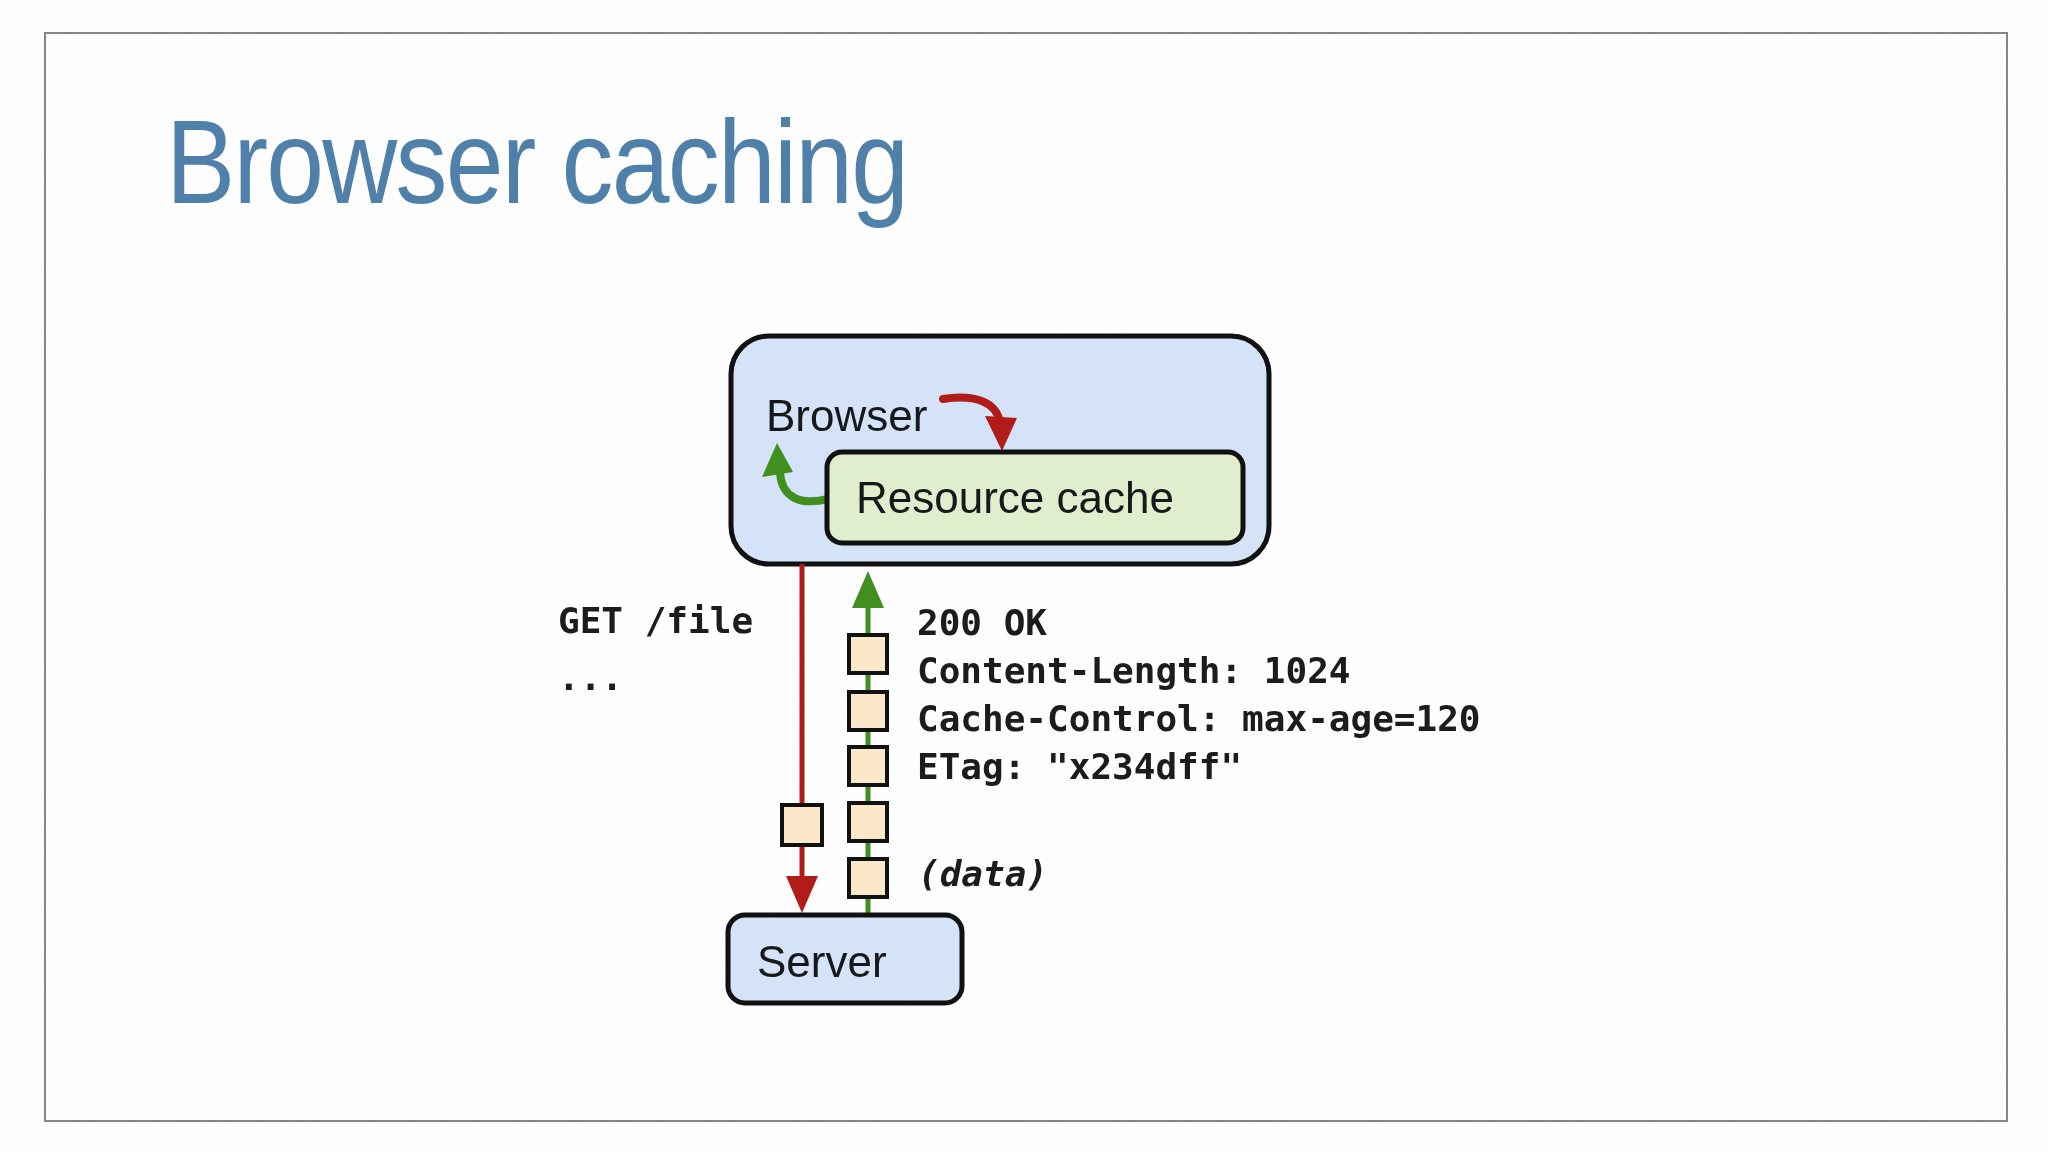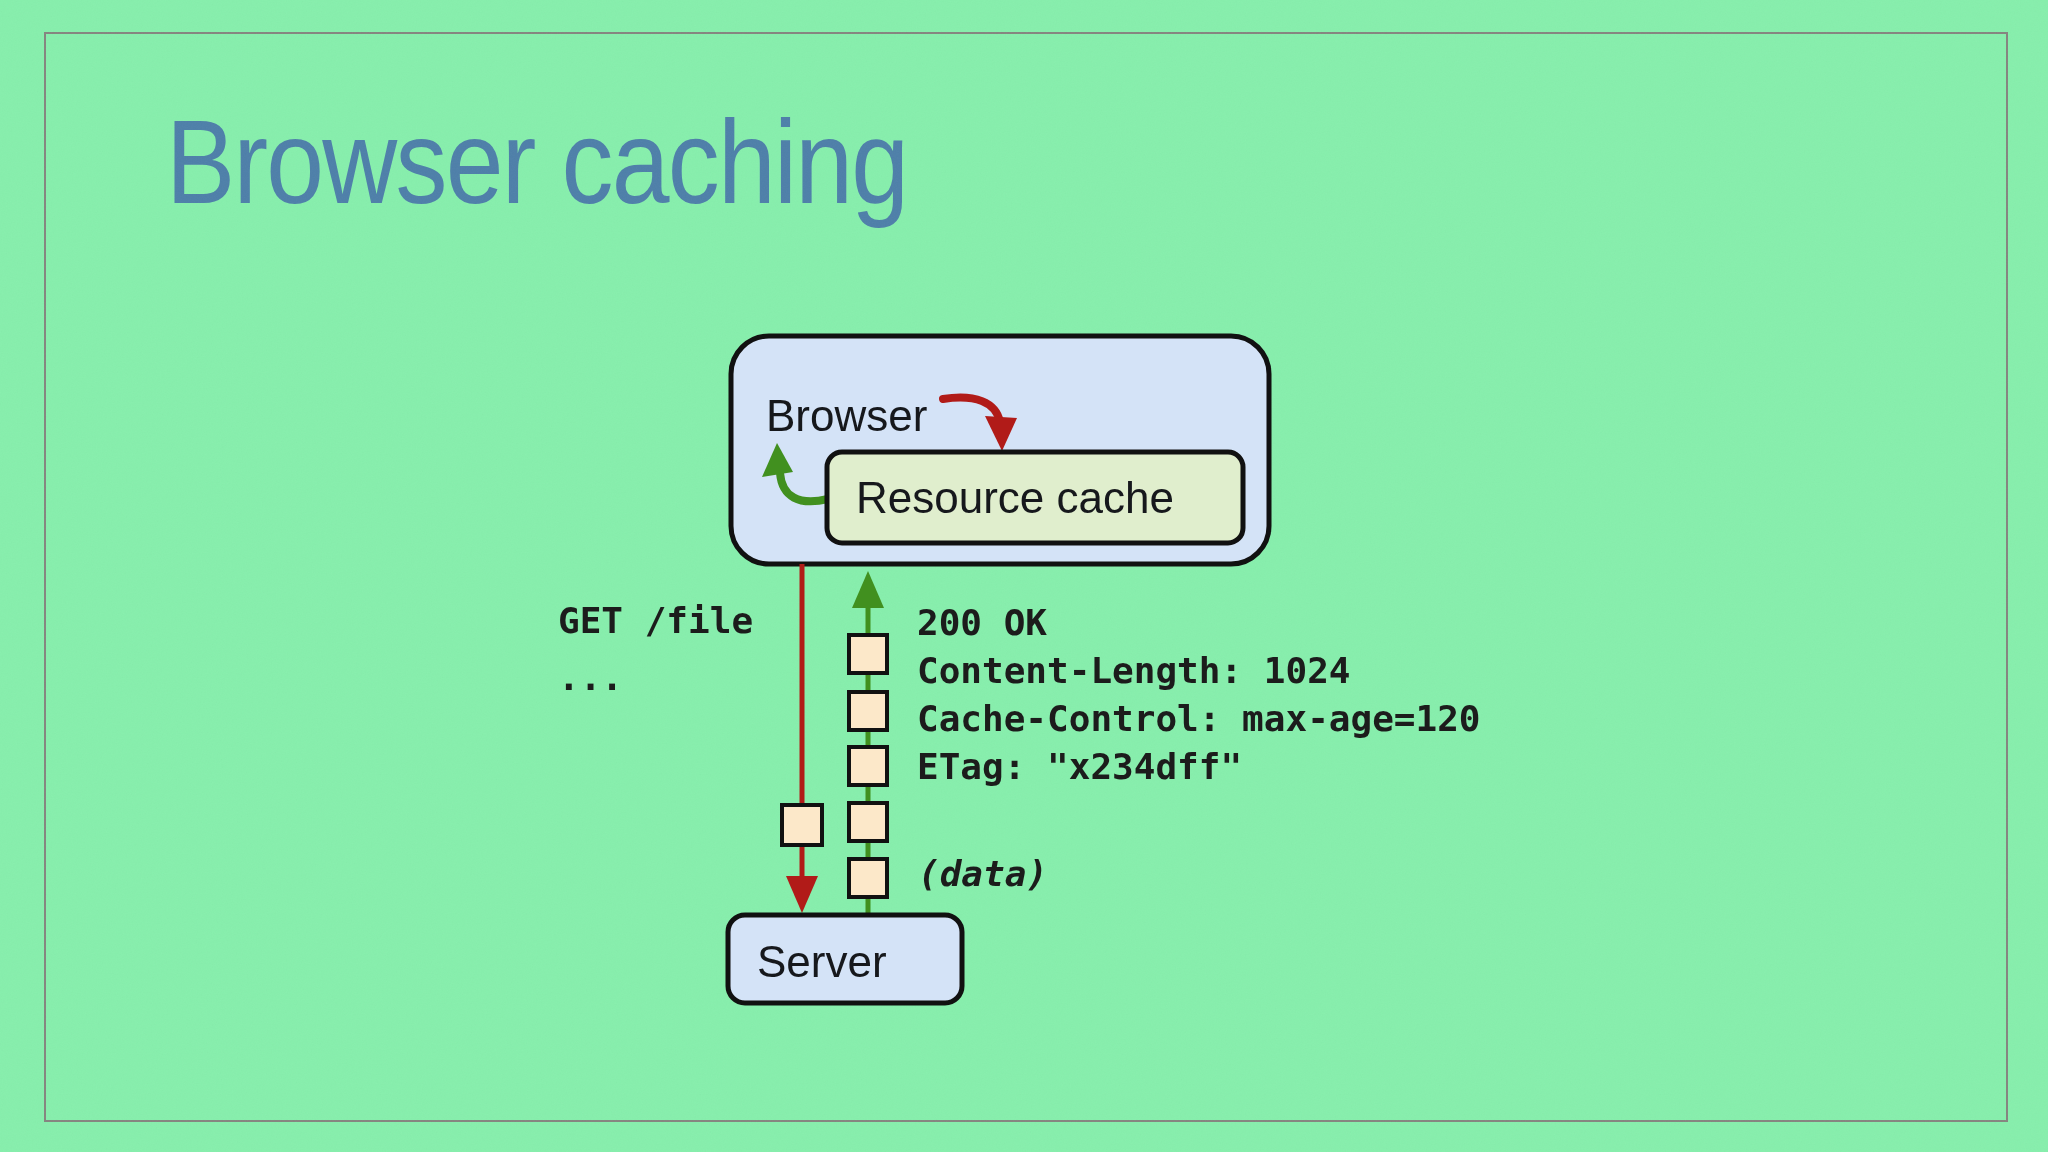--- a/index.html
+++ b/index.html
@@ -5,21 +5,21 @@
   html, body {
     margin: 0;
     padding: 0;
     background: #e3e1dd;
     font-family: "Liberation Sans", sans-serif;
   }
   #slide {
     position: relative;
     width: 2048px;
     height: 1152px;
-    background: #86efac;
+    background: #ffffff;
     overflow: hidden;
   }
   #frame {
     position: absolute;
     left: 44px;
     top: 32px;
     width: 1960px;
     height: 1086px;
     border: 2px solid #85847f;
     z-index: 1;

